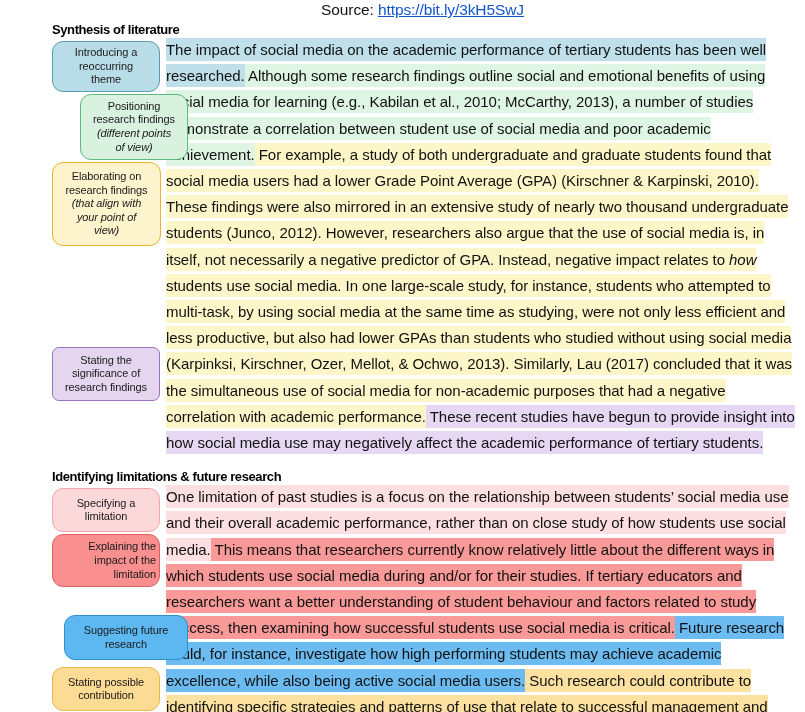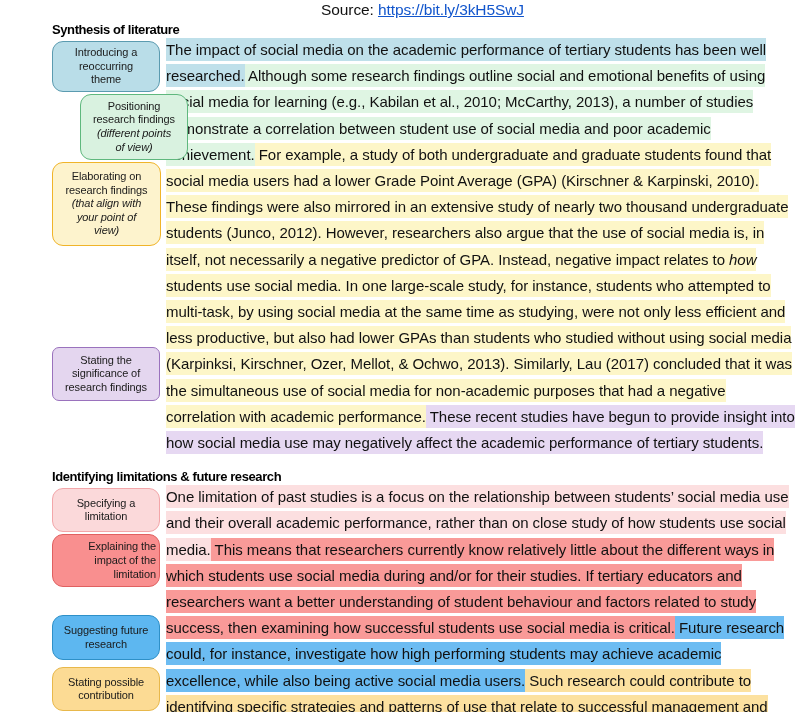--- a/index.html
+++ b/index.html
@@ -135,21 +135,21 @@
   <div class="labels-col" id="labels-2">
       <div class="label-chip" style="position: absolute; left: 0px; top: 4px; width: 108px; min-height: 44px; background: rgb(251, 217, 218); border-color: rgb(243, 166, 169); display: flex; flex-direction: column; justify-content: center;">
         <div>Specifying a</div>
         <div>limitation</div>
       </div>
       <div class="label-chip" style="position: absolute; left: 0px; top: 50px; width: 108px; min-height: 53px; background: rgb(249, 143, 143); border-color: rgb(224, 96, 96); display: flex; flex-direction: column; justify-content: center; align-items: flex-end;">
         <div>Explaining the</div>
         <div>impact of the</div>
         <div>limitation</div>
       </div>
-      <div class="label-chip" style="position: absolute; left: 0px; top: 131px; width: 108px; min-height: 45px; background: rgb(93, 183, 240); border-color: rgb(46, 144, 200); display: flex; flex-direction: column; justify-content: center;">
+      <div class="label-chip" style="position: absolute; left: 12px; top: 131px; width: 124px; min-height: 45px; background: rgb(93, 183, 240); border-color: rgb(46, 144, 200); display: flex; flex-direction: column; justify-content: center;">
         <div>Suggesting future</div>
         <div>research</div>
       </div>
       <div class="label-chip" style="position: absolute; left: 0px; top: 183px; width: 108px; min-height: 44px; background: rgb(252, 219, 148); border-color: rgb(232, 184, 75); display: flex; flex-direction: column; justify-content: center;">
         <div>Stating possible</div>
         <div>contribution</div>
       </div>
     </div>
   <div class="text-col para" id="text-2"><span style="background: rgb(252, 223, 224);">One limitation of past studies is a focus on the relationship between students’ social media use and their overall academic performance, rather than on close study of how students use social media.</span><span style="background: rgb(249, 154, 152);"> This means that researchers currently know relatively little about the different ways in which students use social media during and/or for their studies. If tertiary educators and researchers want a better understanding of student behaviour and factors related to study success, then examining how successful students use social media is critical.</span><span style="background: rgb(108, 188, 242);"> Future research could, for instance, investigate how high performing students may achieve academic excellence, while also being active social media users.</span><span style="background: rgb(252, 225, 160);"> Such research could contribute to identifying specific strategies and patterns of use that relate to successful management and integration of social media in student life.</span></div>
 </div>

